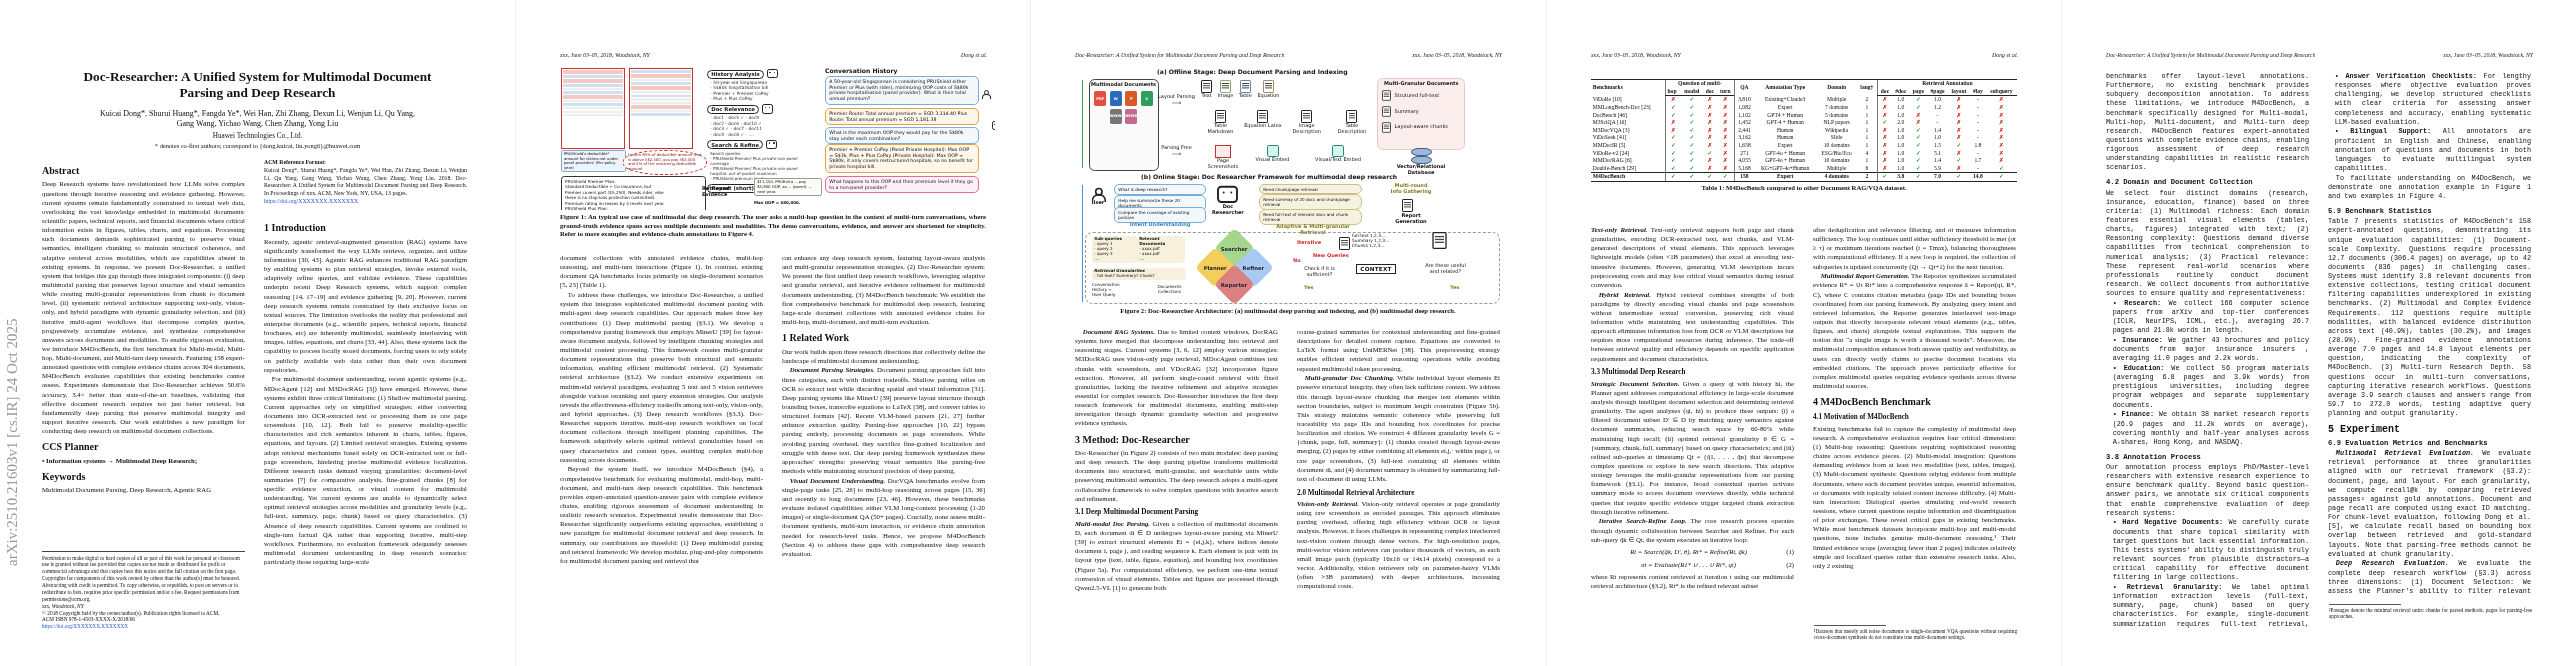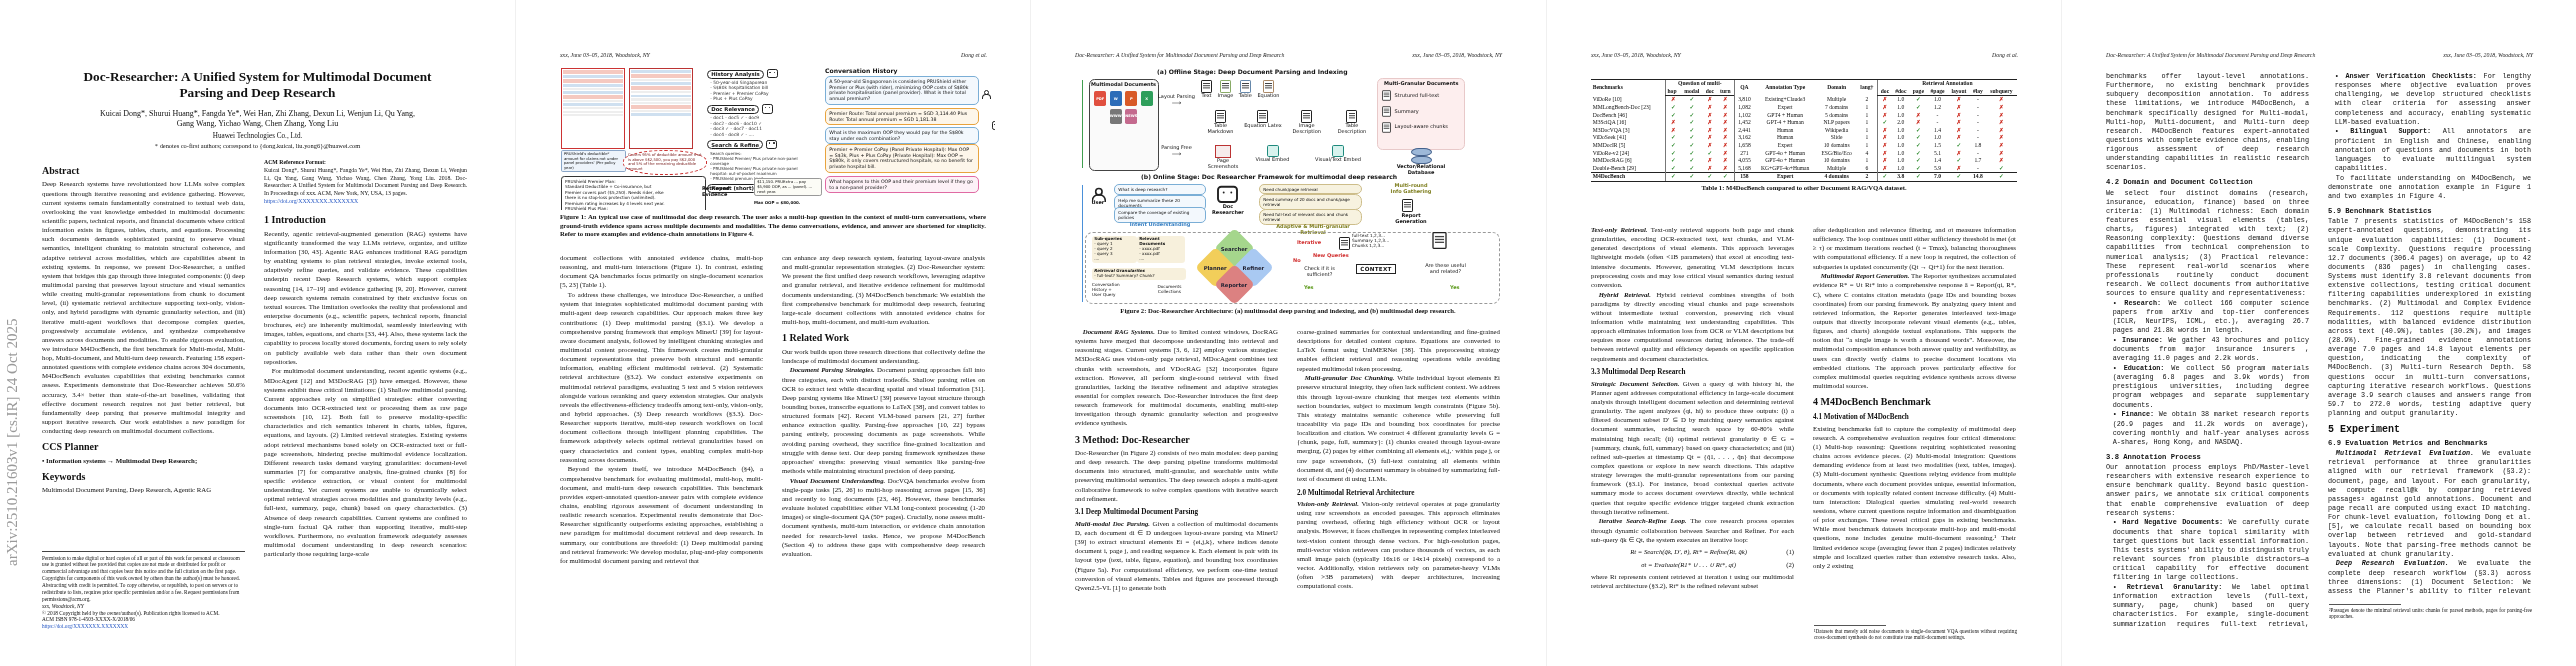--- a/index.html
+++ b/index.html
@@ -108,21 +108,21 @@
       <div class="par">Deep Research systems have revolutionized how LLMs solve complex questions through iterative reasoning and evidence gathering. However, current systems remain fundamentally constrained to textual web data, overlooking the vast knowledge embedded in multimodal documents: scientific papers, technical reports, and financial documents where critical information exists in figures, tables, charts, and equations. Processing such documents demands sophisticated parsing to preserve visual semantics, intelligent chunking to maintain structural coherence, and adaptive retrieval across modalities, which are capabilities absent in existing systems. In response, we present Doc-Researcher, a unified system that bridges this gap through three integrated components: (i) deep multimodal parsing that preserves layout structure and visual semantics while creating multi-granular representations from chunk to document level, (ii) systematic retrieval architecture supporting text-only, vision-only, and hybrid paradigms with dynamic granularity selection, and (iii) iterative multi-agent workflows that decompose complex queries, progressively accumulate evidence, and synthesize comprehensive answers across documents and modalities. To enable rigorous evaluation, we introduce M4DocBench, the first benchmark for Multi-modal, Multi-hop, Multi-document, and Multi-turn deep research. Featuring 158 expert-annotated questions with complete evidence chains across 304 documents, M4DocBench evaluates capabilities that existing benchmarks cannot assess. Experiments demonstrate that Doc-Researcher achieves 50.6% accuracy, 3.4× better than state-of-the-art baselines, validating that effective document research requires not just better retrieval, but fundamentally deep parsing that preserve multimodal integrity and support iterative research. Our work establishes a new paradigm for conducting deep research on multimodal document collections.</div>
       <div class="hsec">CCS Planner</div>
       <div class="par" style="font-weight:bold;">• Information systems → Multimodal Deep Research;</div>
       <div class="hsec">Keywords</div>
       <div class="par">Multimodal Document Parsing, Deep Research, Agentic RAG</div>
     </div>
     <div class="col" style="height:489px;">
       <div class="par small" style="font-weight:bold;font-size:5.8px;">ACM Reference Format:</div>
       <div class="par small" style="font-size:5.8px;">Kuicai Dong*, Shurui Huang*, Fangda Ye*, Wei Han, Zhi Zhang, Dexun Li, Wenjun Li, Qu Yang, Gang Wang, Yichao Wang, Chen Zhang, Yong Liu. 2018. Doc-Researcher: A Unified System for Multimodal Document Parsing and Deep Research. In Proceedings of xxx. ACM, New York, NY, USA, 13 pages.</div>
       <div class="par small" style="font-size:5.8px;"><a class="doi" href="#">https://doi.org/XXXXXXX.XXXXXXX</a></div>
-      <div class="hsec" style="margin-top:9px;">1   Introduction</div>
+      <div class="hsec" style="margin-top:17px;">1   Introduction</div>
       <div class="par">Recently, agentic retrieval-augmented generation (RAG) systems have significantly transformed the way LLMs retrieve, organize, and utilize information [30, 43]. Agentic RAG enhances traditional RAG paradigm by enabling systems to plan retrieval strategies, invoke external tools, adaptively refine queries, and validate evidence. These capabilities underpin recent Deep Research systems, which support complex reasoning [14, 17–19] and evidence gathering [9, 20]. However, current deep research systems remain constrained by their exclusive focus on textual sources. The limitation overlooks the reality that professional and enterprise documents (e.g., scientific papers, technical reports, financial brochures, etc) are inherently multimodal, seamlessly interleaving with images, tables, equations, and charts [33, 44]. Also, these systems lack the capability to process locally stored documents, forcing users to rely solely on publicly available web data rather than their own document repositories.</div>
       <div class="par ind">For multimodal document understanding, recent agentic systems (e.g., MDocAgent [12] and M3DocRAG [3]) have emerged. However, these systems exhibit three critical limitations: (1) Shallow multimodal parsing. Current approaches rely on simplified strategies: either converting documents into OCR-extracted text or processing them as raw page screenshots [10, 12]. Both fail to preserve modality-specific characteristics and rich semantics inherent in charts, tables, figures, equations, and layouts. (2) Limited retrieval strategies. Existing systems adopt retrieval mechanisms based solely on OCR-extracted text or full-page screenshots, hindering precise multimodal evidence localization. Different research tasks demand varying granularities: document-level summaries [7] for comparative analysis, fine-grained chunks [8] for specific evidence extraction, or visual content for multimodal understanding. Yet current systems are unable to dynamically select optimal retrieval strategies across modalities and granularity levels (e.g., full-text, summary, page, chunk) based on query characteristics. (3) Absence of deep research capabilities. Current systems are confined to single-turn factual QA rather than supporting iterative, multi-step workflows. Furthermore, no evaluation framework adequately assesses multimodal document understanding in deep research scenarios: particularly those requiring large-scale</div>
     </div>
   </div>
 
   <div class="abs" style="left:42px;top:547px;width:203px;">
     <hr class="rule">
     <div class="small">Permission to make digital or hard copies of all or part of this work for personal or classroom use is granted without fee provided that copies are not made or distributed for profit or commercial advantage and that copies bear this notice and the full citation on the first page. Copyrights for components of this work owned by others than the author(s) must be honored. Abstracting with credit is permitted. To copy otherwise, or republish, to post on servers or to redistribute to lists, requires prior specific permission and/or a fee. Request permissions from permissions@acm.org.</div>
     <div class="small" style="font-style:italic;">xxx, Woodstock, NY</div>
     <div class="small">© 2018 Copyright held by the owner/author(s). Publication rights licensed to ACM.</div>

